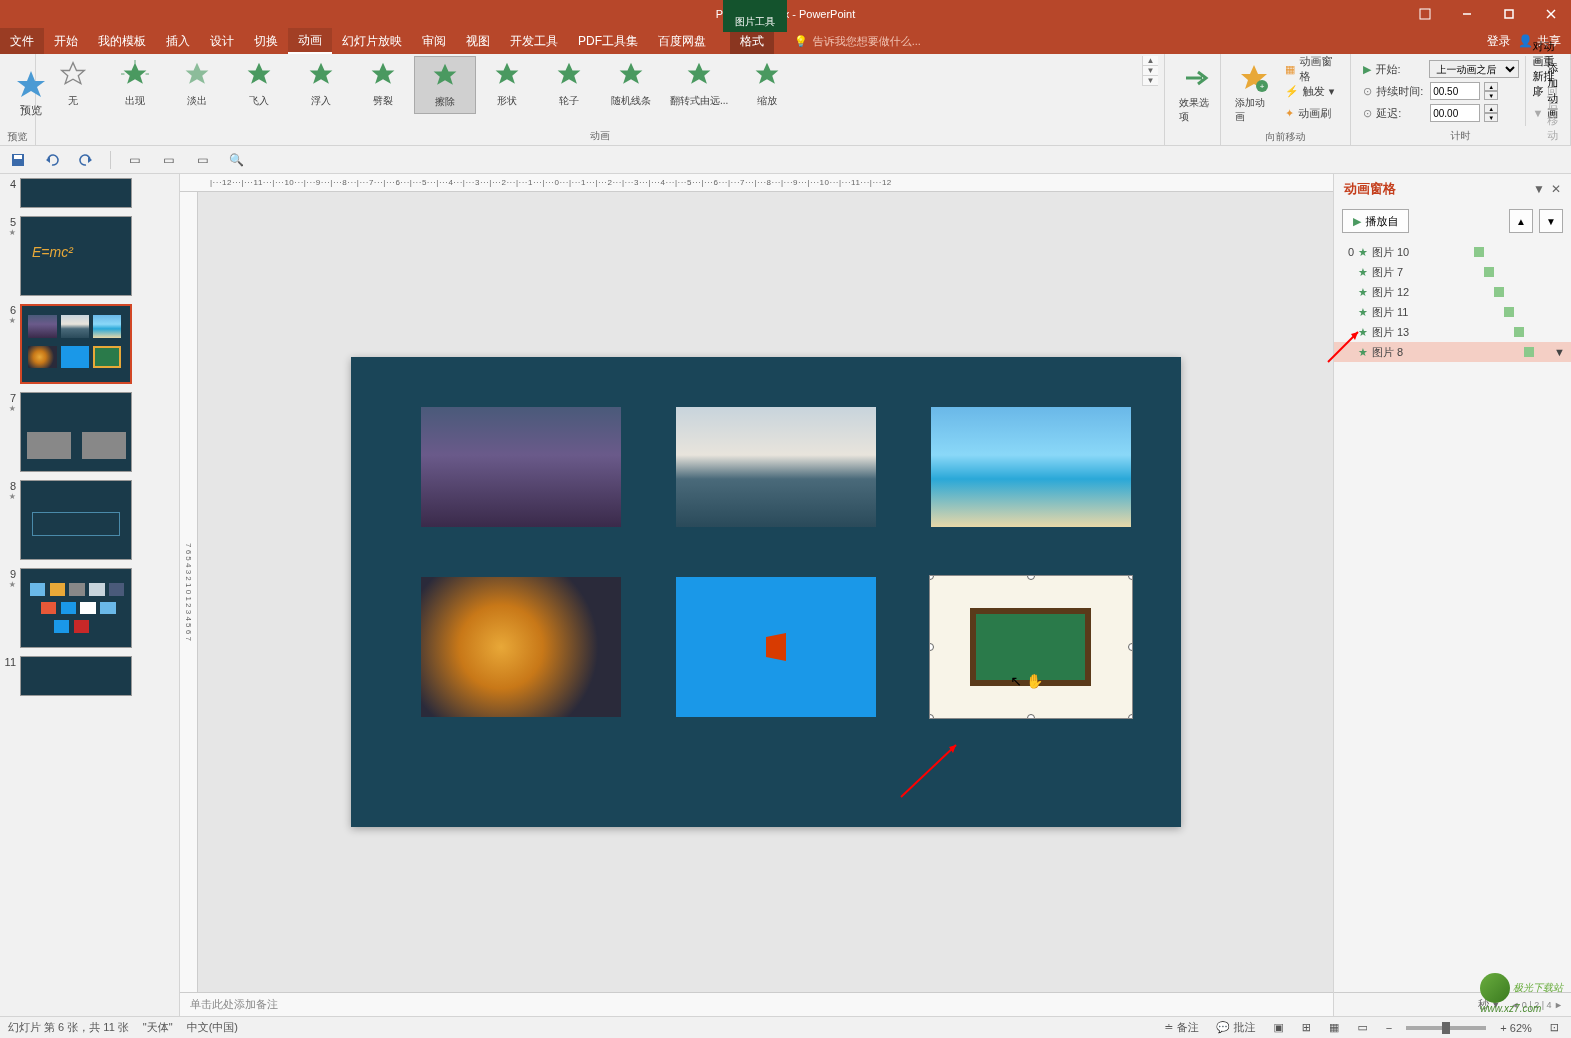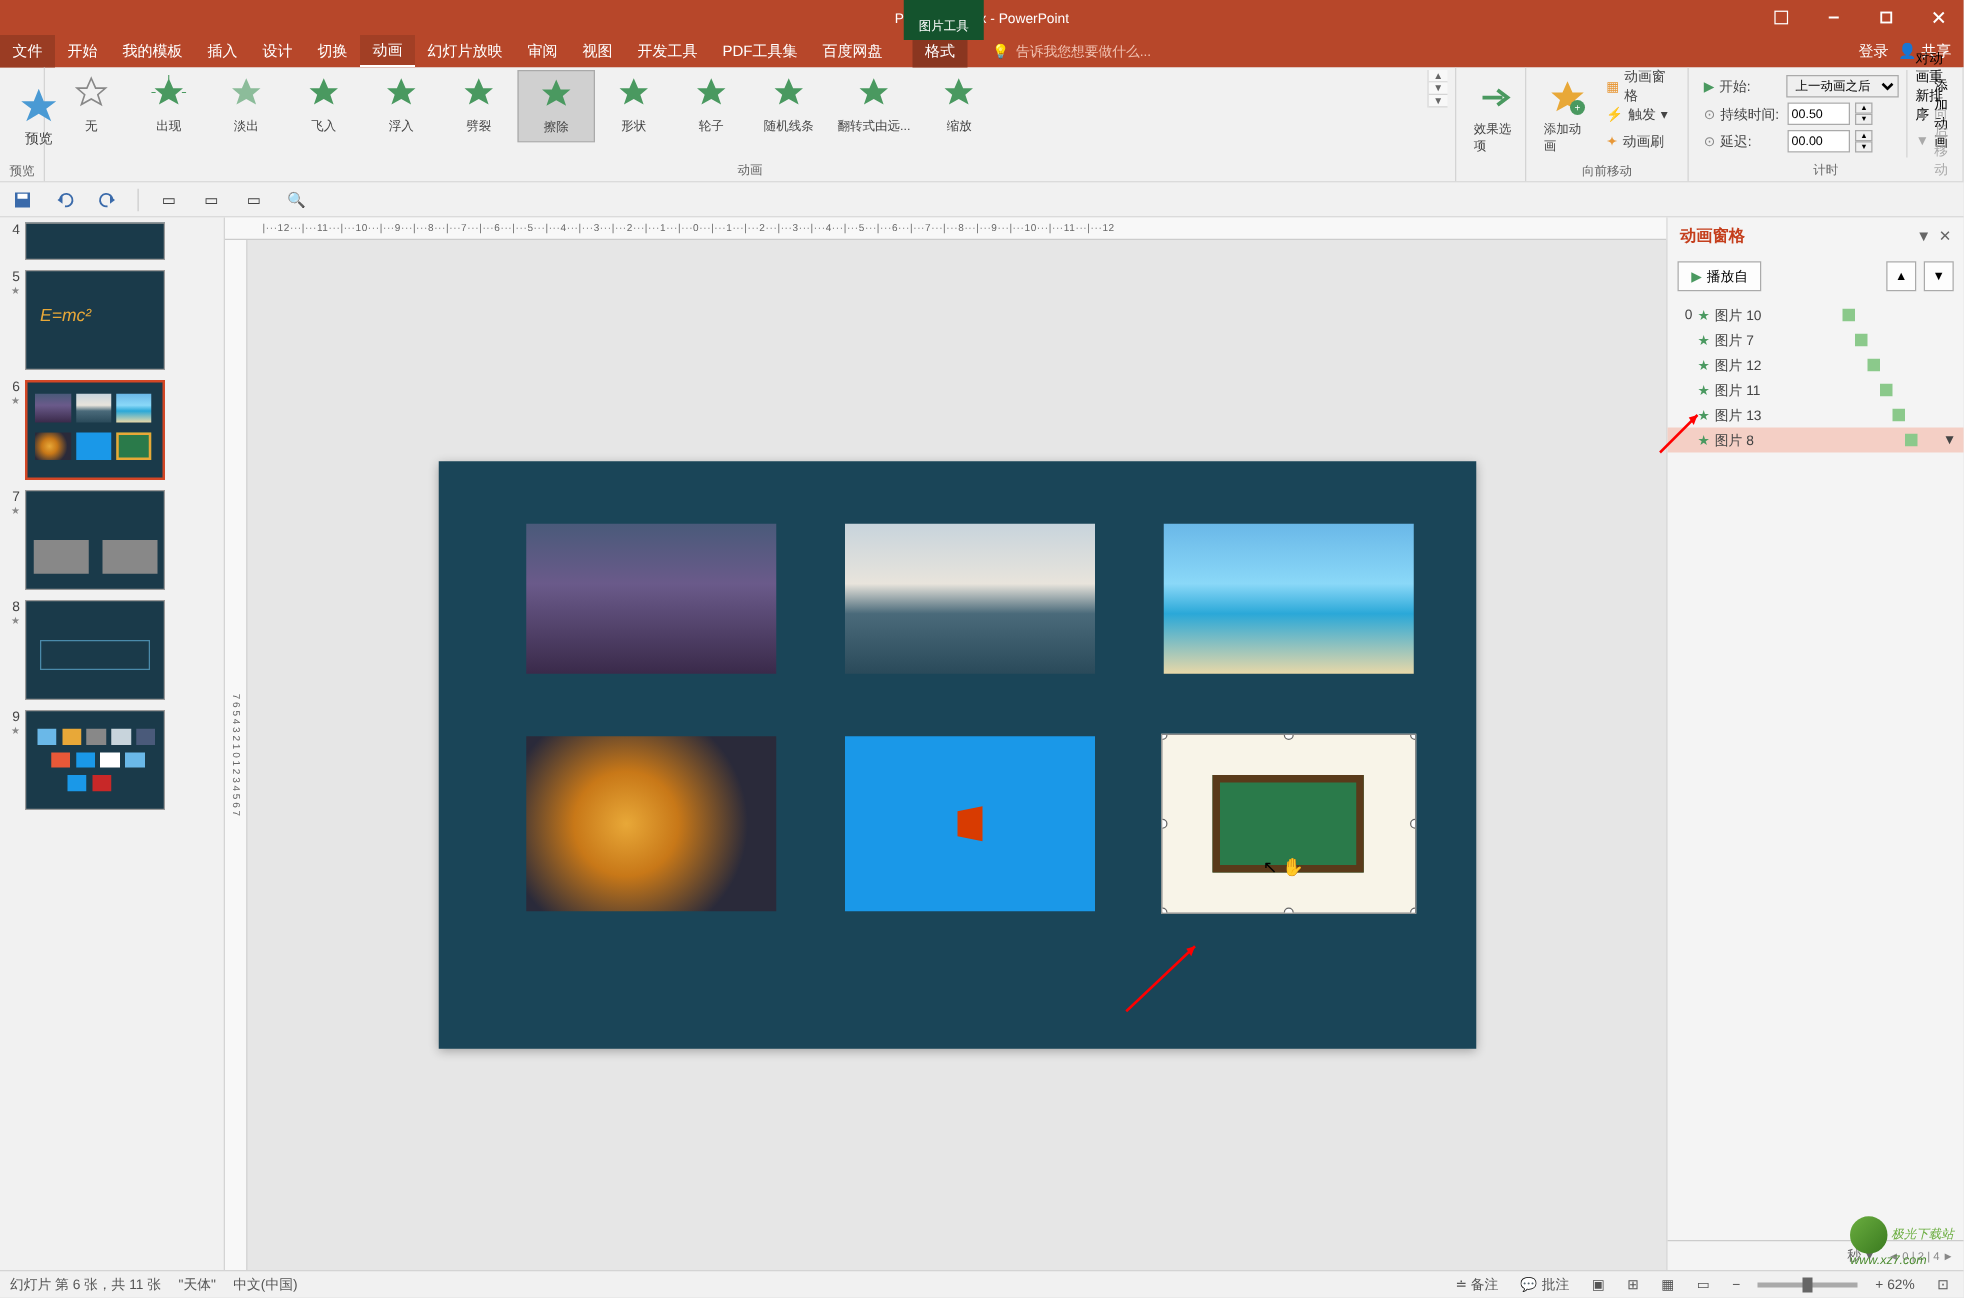--- a/index.html
+++ b/index.html
@@ -429,20 +429,24 @@
       <div class="thumb-mini" style="top:18%;left:62%;width:14%;height:16%;background:#c8d4dc"></div>
       <div class="thumb-mini" style="top:18%;left:80%;width:14%;height:16%;background:#4a5a7a"></div>
       <div class="thumb-mini" style="top:42%;left:18%;width:14%;height:16%;background:#e85838"></div>
       <div class="thumb-mini" style="top:42%;left:36%;width:14%;height:16%;background:#1a98e8"></div>
       <div class="thumb-mini" style="top:42%;left:54%;width:14%;height:16%;background:#fff"></div>
       <div class="thumb-mini" style="top:42%;left:72%;width:14%;height:16%;background:#6ab8e8"></div>
       <div class="thumb-mini" style="top:66%;left:30%;width:14%;height:16%;background:#1a98e8"></div>
       <div class="thumb-mini" style="top:66%;left:48%;width:14%;height:16%;background:#c82828"></div>
     </div>
       </div>
+    <div class="thumb-item">
+        <div class="thumb-num"><span>11</span></div>
+        <div class="thumb-slide" style="height:40px"></div>
+      </div>
   </div>
 
   <div class="editor">
     <div class="ruler-h"></div>
     <div class="editor-body">
       <div class="ruler-v">7 6 5 4 3 2 1 0 1 2 3 4 5 6 7</div>
       <div class="canvas-wrap">
         <div class="slide">
 
           <div class="slide-img fake-city" style="top:50px;left:70px;width:200px;height:120px"></div>
@@ -470,20 +474,21 @@
             <div style="position:absolute;top:68%;left:40%;font-size:14px;cursor:default">↖ ✋</div>
           </div>
 
           <svg style="position:absolute;top:380px;left:540px" width="80" height="70">
               <line x1="10" y1="60" x2="65" y2="8" stroke="#ff0000" stroke-width="2"></line>
               <polygon points="65,8 58,10 62,16" fill="#ff0000"></polygon>
             </svg>
         </div>
       </div>
     </div>
+    <div class="notes">单击此处添加备注</div>
   </div>
 
   <div class="anim-pane">
     <div class="anim-pane-header">
       <span class="anim-pane-title">动画窗格</span>
       <span class="anim-pane-close">
           <span>▼</span>
           <span>✕</span>
         </span>
     </div>

